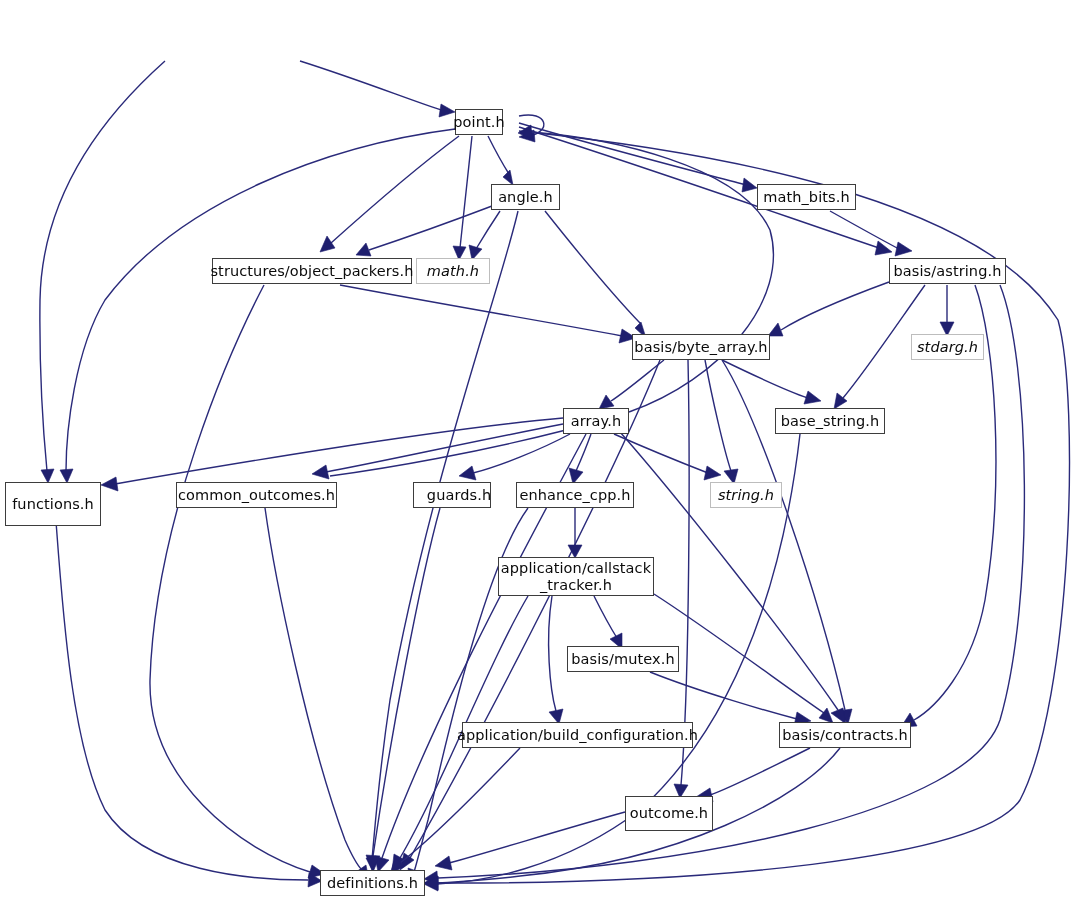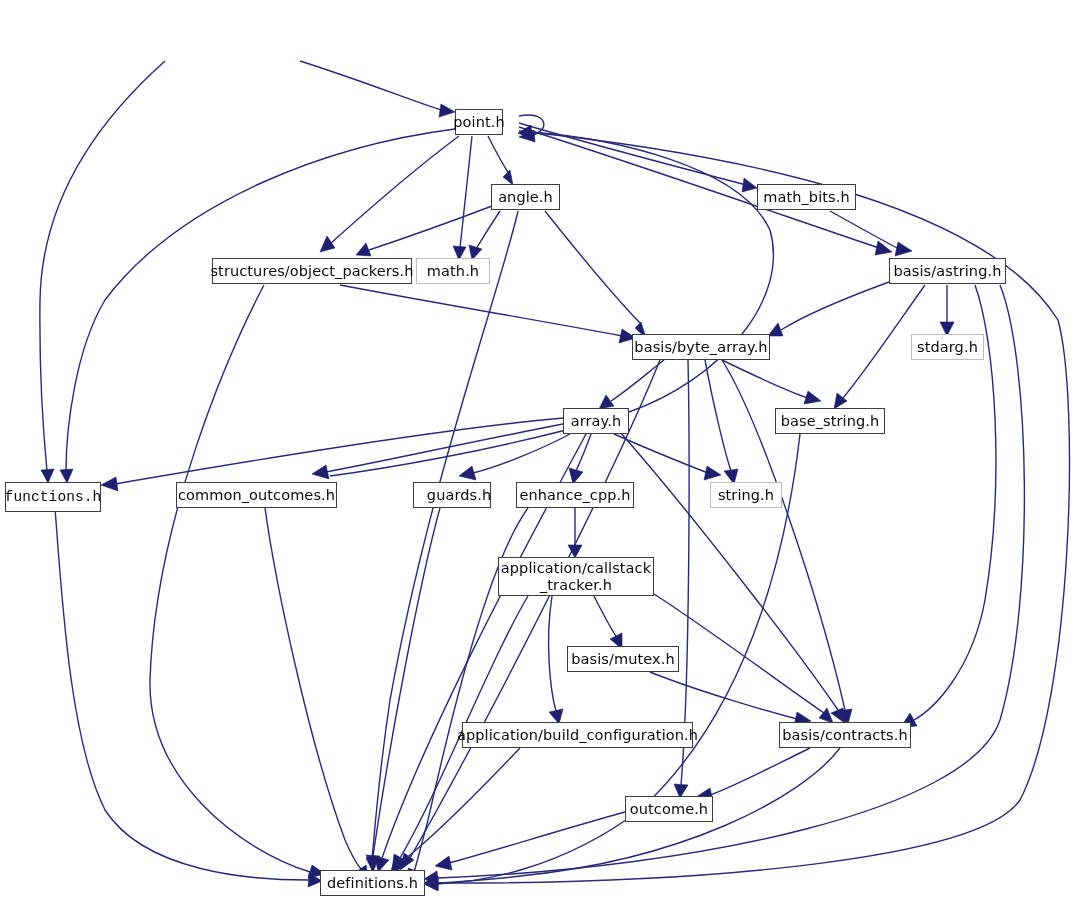--- a/index.html
+++ b/index.html
@@ -52,20 +52,21 @@
     background: #bfbfbf;
     border: 1.5px solid #2b2b2b;
     text-align: left;
     justify-content: flex-start;
     padding-left: 6px;
     line-height: 1.28;
     font-size: 14.5px;
   }
   .node-box.system {
     border: 1.5px solid #bdbdbd;
+    font-style: italic;
   }
 </style>
 </head>
 <body>
 
 <div id="graph-root">
 
   <svg class="graph-canvas" viewBox="0 0 1078 903" xmlns="http://www.w3.org/2000/svg">
 
     <g>
@@ -241,36 +242,36 @@
   <div class="node-box" style="left:889px; top:258px; width:117px; height:26px;">basis/astring.h</div>
 
   <div class="node-box" style="left:632px; top:334px; width:138px; height:26px;">basis/byte_array.h</div>
 
   <div class="node-box system" style="left:911px; top:334px; width:73px; height:26px;">stdarg.h</div>
 
   <div class="node-box" style="left:563px; top:408px; width:66px; height:26px;">array.h</div>
 
   <div class="node-box" style="left:775px; top:408px; width:110px; height:26px;">base_string.h</div>
 
-  <div class="node-box" style="left:5px; top:482px; width:96px; height:30px;font-family:Liberation Mono, monospace;">functions.h</div>
+  <div class="node-box" style="left:5px; top:482px; width:96px; height:44px;">functions.h</div>
 
   <div class="node-box" style="left:176px; top:482px; width:161px; height:26px;">common_outcomes.h</div>
 
   <div class="node-box" style="left:413px; top:482px; width:78px; height:26px;padding-left:14px;">guards.h</div>
 
   <div class="node-box" style="left:516px; top:482px; width:118px; height:26px;">enhance_cpp.h</div>
 
   <div class="node-box system" style="left:710px; top:482px; width:72px; height:26px;">string.h</div>
 
   <div class="node-box" style="left:498px; top:557px; width:156px; height:39px;">application/callstack
 _tracker.h</div>
 
   <div class="node-box" style="left:567px; top:646px; width:112px; height:26px;">basis/mutex.h</div>
 
   <div class="node-box" style="left:462px; top:722px; width:231px; height:26px;">application/build_configuration.h</div>
 
   <div class="node-box" style="left:779px; top:722px; width:132px; height:26px;">basis/contracts.h</div>
 
-  <div class="node-box" style="left:625px; top:796px; width:88px; height:26px;">outcome.h</div>
+  <div class="node-box" style="left:625px; top:796px; width:88px; height:35px;">outcome.h</div>
 
   <div class="node-box" style="left:320px; top:870px; width:105px; height:26px;">definitions.h</div>
 
 </div>
 
 </body></html>

